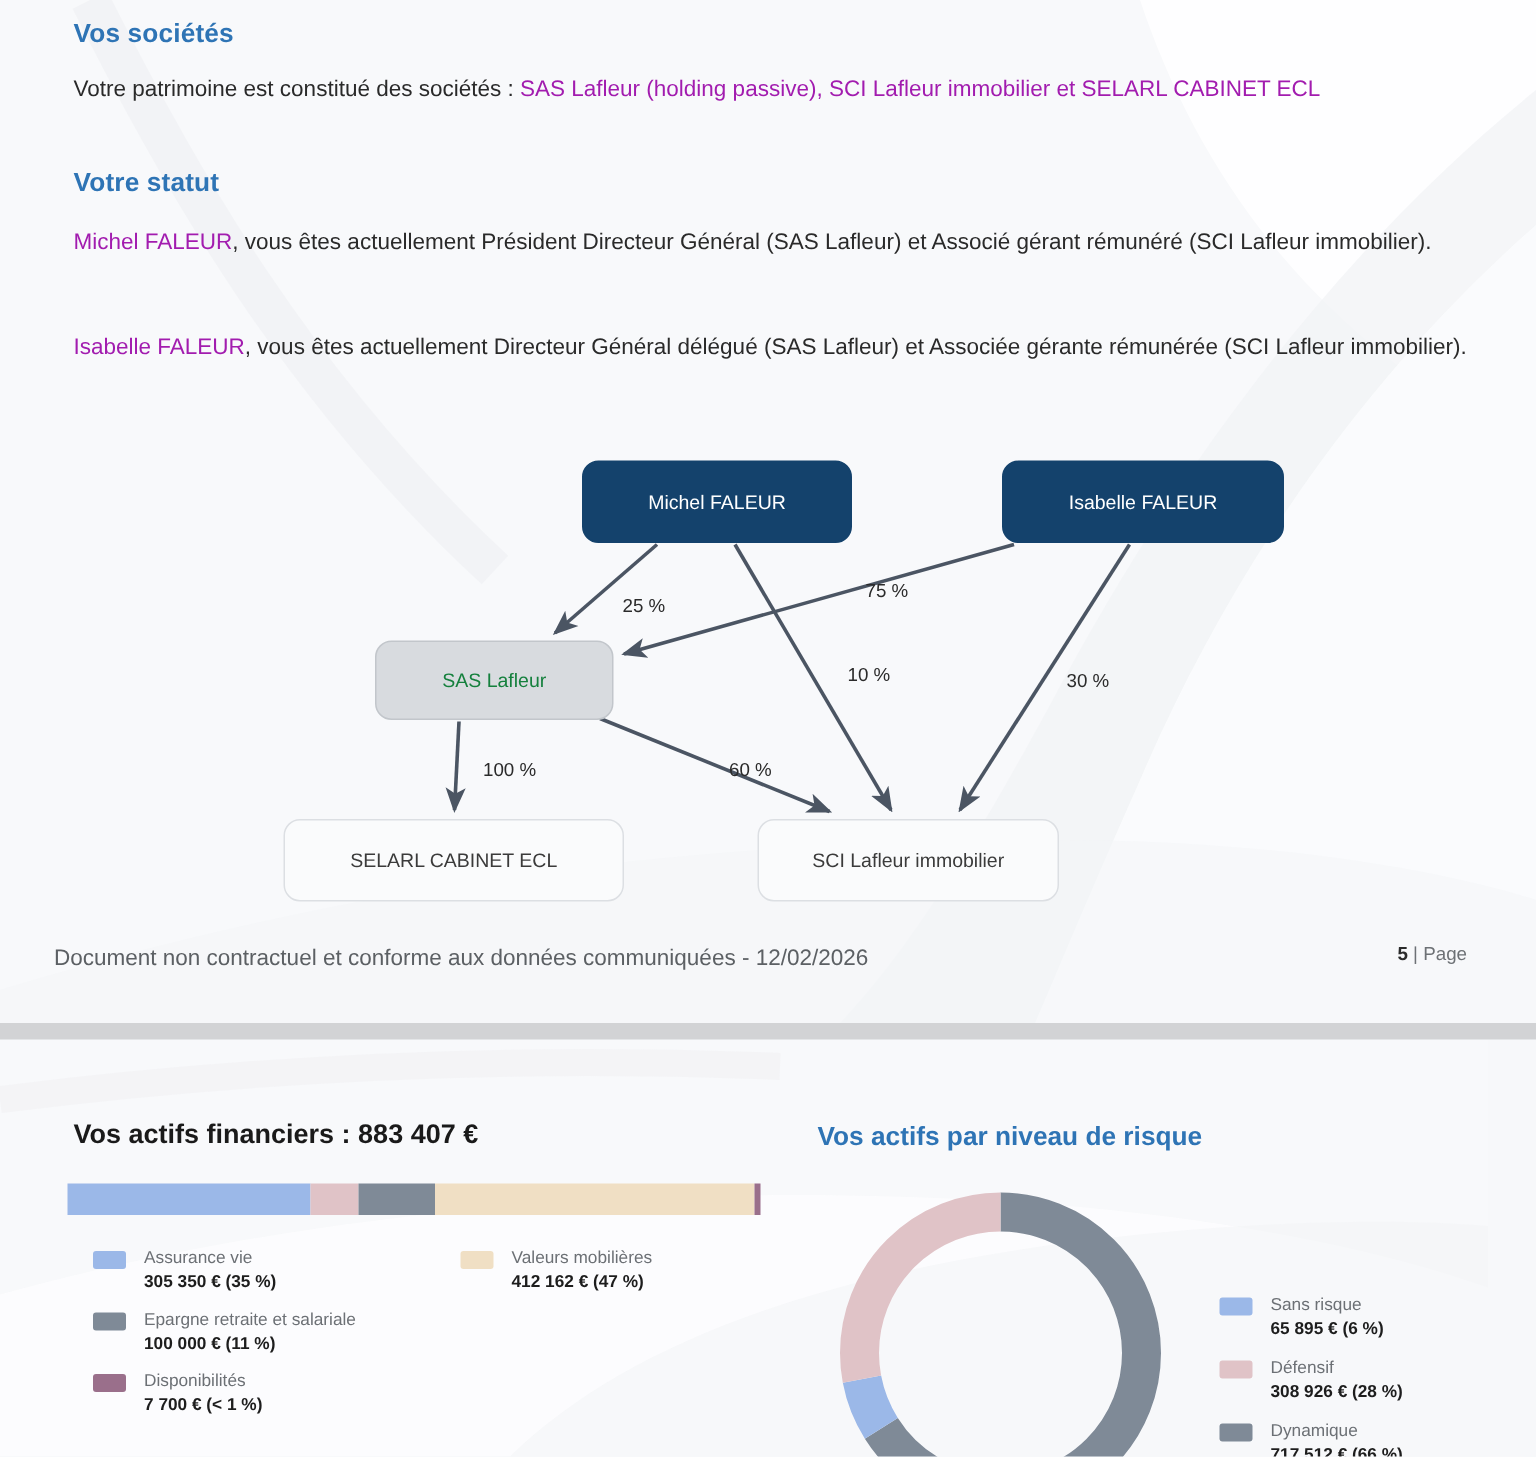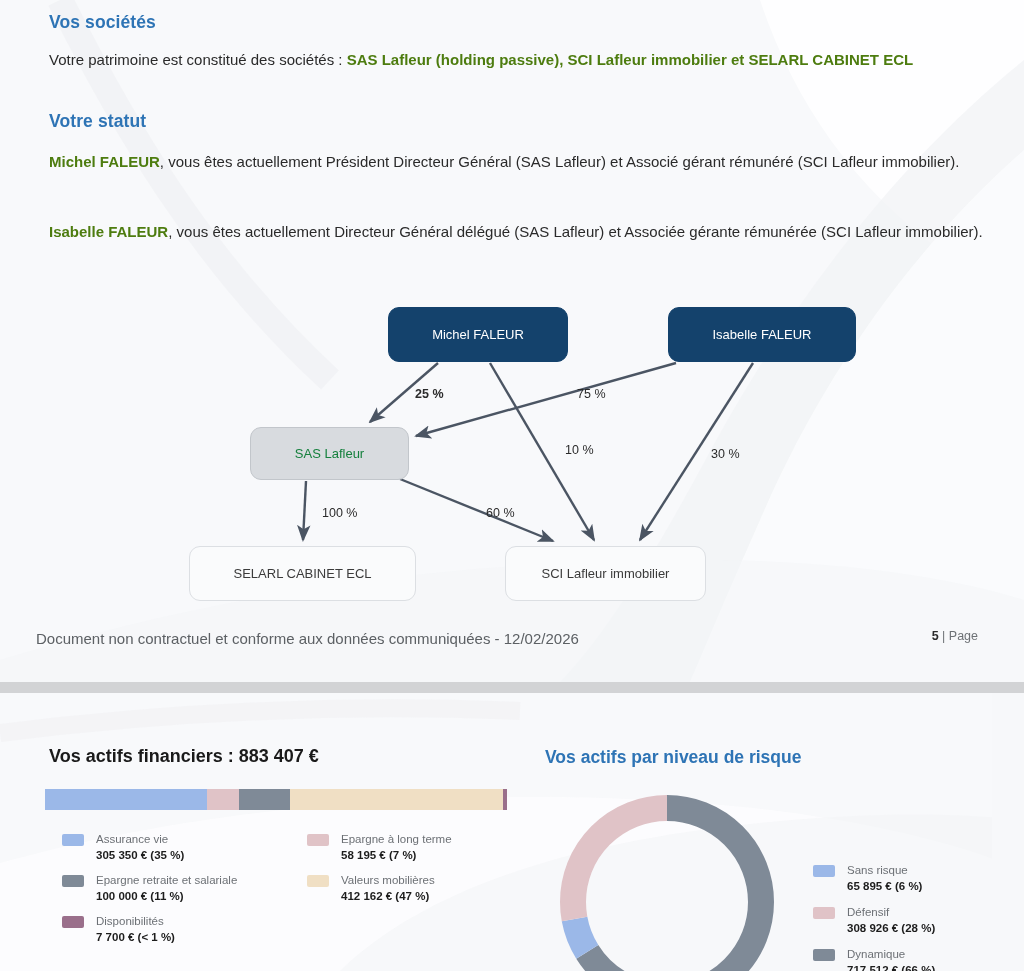--- a/index.html
+++ b/index.html
@@ -63,21 +63,21 @@
     color: #2e74b5;
     margin: 0;
     letter-spacing: .1px;
   }
   p.body {
     font-size: 15px;
     color: #2a2a2a;
     line-height: 1.62;
     margin: 0;
   }
-  p.body b { font-weight: bold; color: #4d7c0f; }
+  p.body b { font-weight: normal; color: #a21caf; }
 
   
   #t-vos-societes { position:absolute; left:49px; top:12px; }
   #t-patrimoine  { position:absolute; left:49px; top:48px; width:930px; }
   #t-votre-statut{ position:absolute; left:49px; top:111px; }
   #t-michel      { position:absolute; left:49px; top:150px; width:935px; }
   #t-isabelle    { position:absolute; left:49px; top:220px; width:940px; }
 
   
   #orgchart {
@@ -121,21 +121,21 @@
   #node-sci      { left:505px; top:256px; width:201px; height:55px; }
 
   #edges { position:absolute; left:0; top:0; width:1024px; height:330px; z-index:1; }
   .edge-label {
     position: absolute;
     font-size: 12.5px;
     color: #2b2b2b;
     z-index: 3;
     white-space: nowrap;
   }
-  #lbl-25  { left:415px; top:387px;font-weight:bold; }
+  #lbl-25  { left:415px; top:397px; }
   #lbl-75  { left:577px; top:387px; }
   #lbl-10  { left:565px; top:443px; }
   #lbl-30  { left:711px; top:447px; }
   #lbl-100 { left:322px; top:506px; }
   #lbl-60  { left:486px; top:506px; }
 
   
   #footer-note {
     position: absolute;
     left: 36px; top: 630px;
@@ -371,27 +371,20 @@
         <div class="swatch" style="background:#9a6f8b;"></div>
         <div class="legend-text">
           <div class="legend-name">Disponibilités</div>
           <div class="legend-val">7 700 € (&lt; 1 %)</div>
         </div>
       </div>
     </div>
 
     <div class="legend-col right">
       <div class="legend-item">
-        <div class="swatch" style="background:#e0c3c7;"></div>
-        <div class="legend-text">
-          <div class="legend-name">Epargne à long terme</div>
-          <div class="legend-val">58 195 € (7 %)</div>
-        </div>
-      </div>
-      <div class="legend-item">
         <div class="swatch" style="background:#f0dfc4;"></div>
         <div class="legend-text">
           <div class="legend-name">Valeurs mobilières</div>
           <div class="legend-val">412 162 € (47 %)</div>
         </div>
       </div>
     </div>
   </div>
 
   <div id="donut-wrap">

